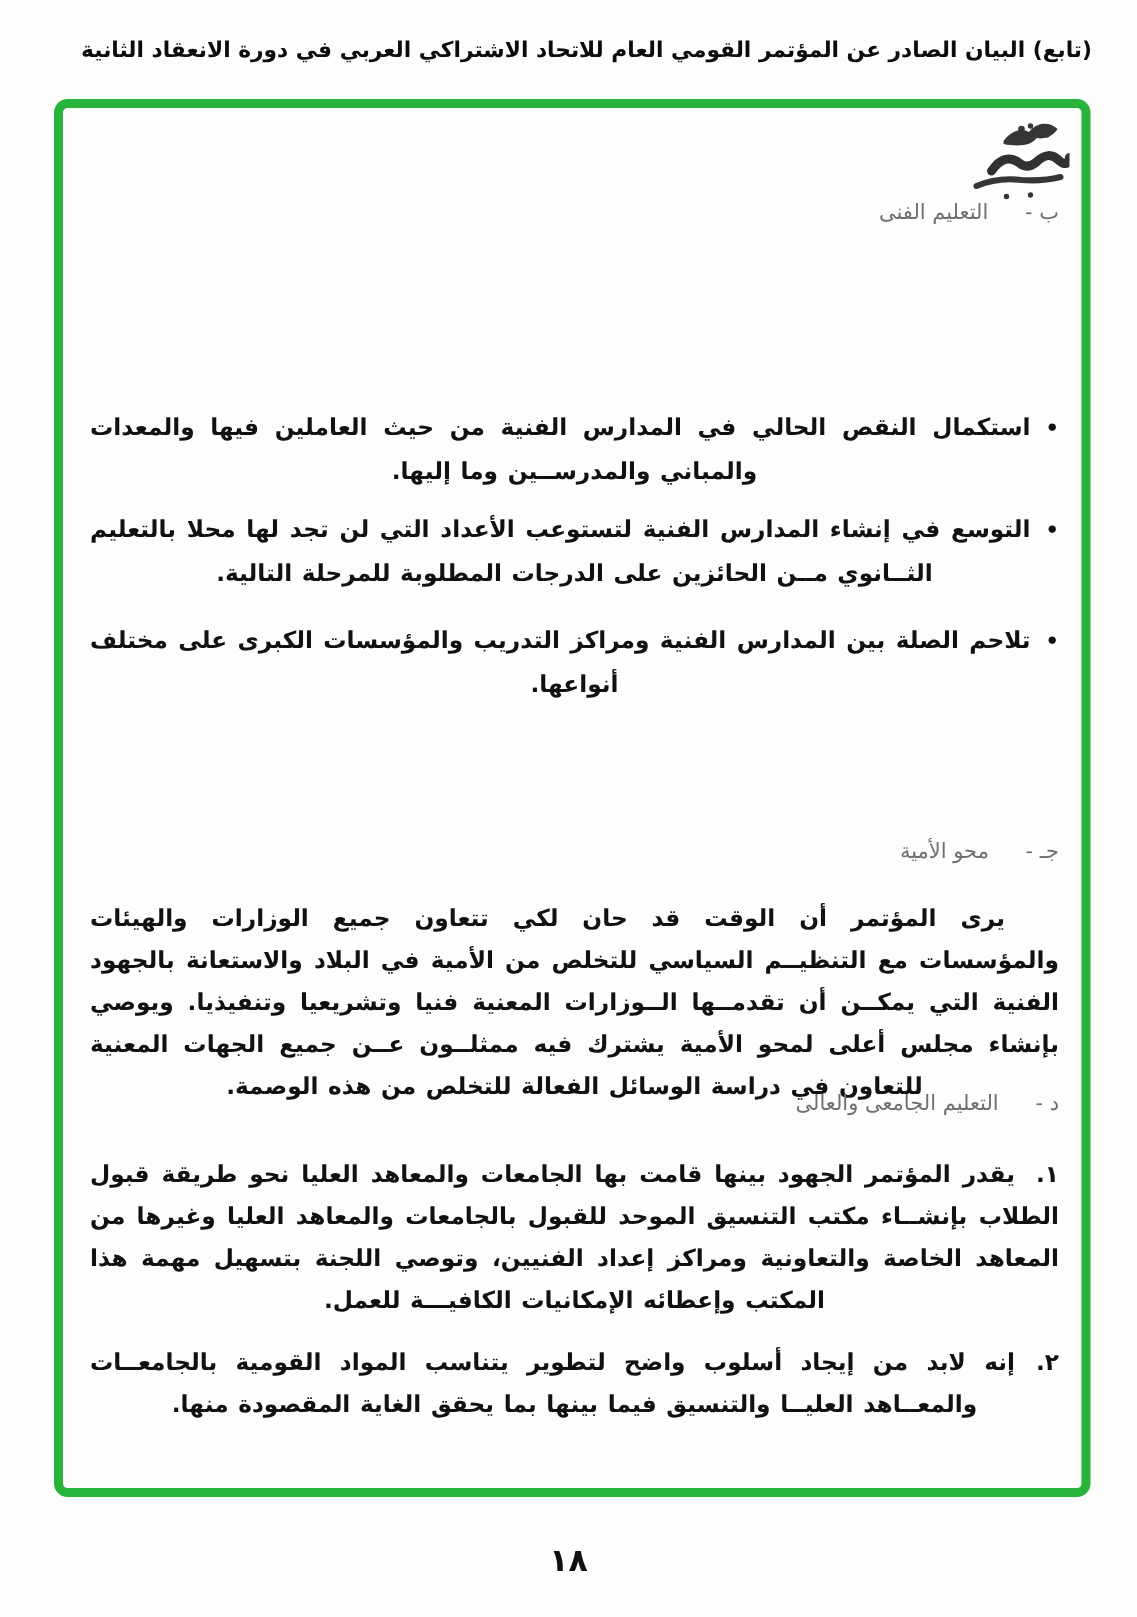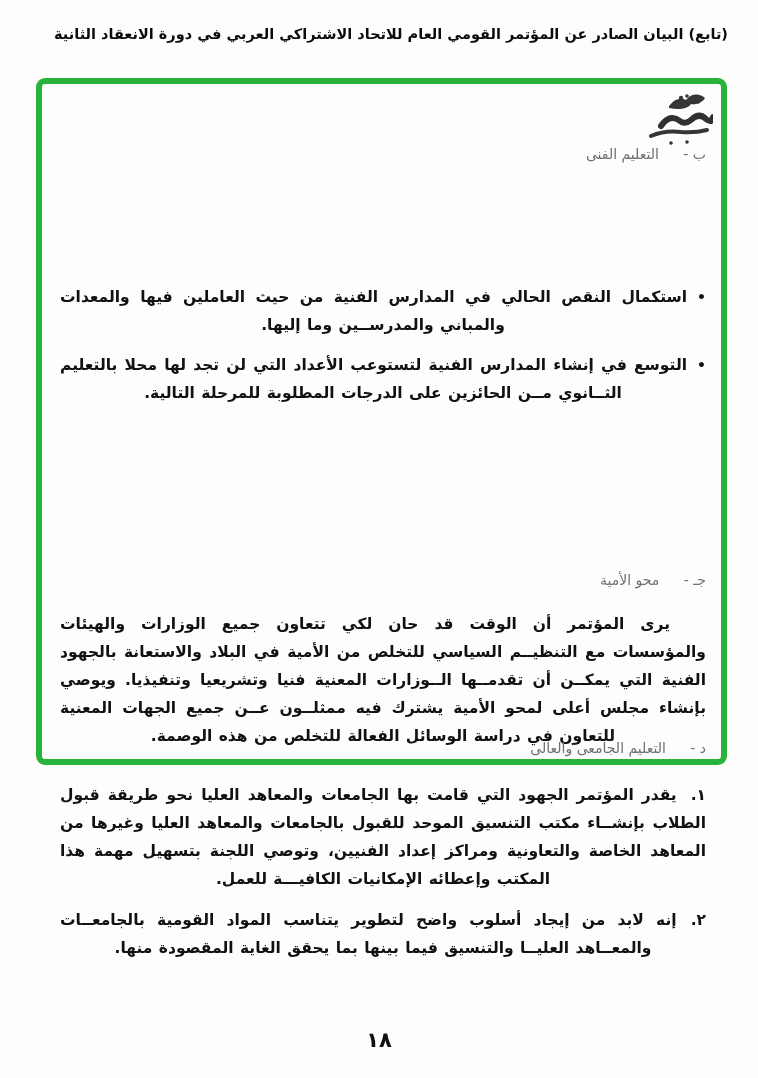--- a/index.html
+++ b/index.html
@@ -9,23 +9,23 @@
     font-family:"DejaVu Sans", sans-serif;
     background:#fdfdfb;
   }
   .header {
     position:absolute; top:26px; left:30px; right:30px;
     direction:rtl; text-align:right;
     font-weight:bold; font-size:14.5px; color:#0c0c0c;
     letter-spacing:0.2px;
   }
   .frame {
-    position:absolute; left:36px; top:66px; width:691px; height:687px;
+    position:absolute; left:36px; top:66px; width:691px; height:932px;
     border:6px solid #28b43b; border-radius:9px;
-    direction:rtl; background:transparent;margin-top:12px;
+    direction:rtl; background:transparent;
   }
   .emblem {
     position:absolute; top:8px; right:8px; width:72px; height:56px;
     opacity:0.88;
   }
   .blk { position:absolute; right:15px; left:18px; }
   .sec {
     color:#6f6f6f; font-size:14px; font-weight:400;
     direction:rtl; text-align:right;
   }
@@ -77,36 +77,39 @@
 
 
     <div class="blk para" style="top:199px">
       <span class="blt">•</span><span>استكمال النقص الحالي في المدارس الفنية من حيث العاملين فيها والمعدات والمباني والمدرســين وما إليها.</span>
     </div>
 
     <div class="blk para" style="top:267px">
       <span class="blt">•</span><span>التوسع في إنشاء المدارس الفنية لتستوعب الأعداد التي لن تجد لها محلا بالتعليم الثــانوي مــن الحائزين على الدرجات المطلوبة للمرحلة التالية.</span>
     </div>
 
+    <div class="blk para" style="top:341px">
+      <span class="blt">•</span><span>تلاحم الصلة بين المدارس الفنية ومراكز التدريب والمؤسسات الكبرى على مختلف أنواعها.</span>
+    </div>
 
 
     <div class="blk sec" style="top:488px">
       <span class="lbl">جـ -</span>
       <span class="ttl">محو الأمية</span>
     </div>
 
     <p class="blk para indent" style="top:526px">يرى المؤتمر أن الوقت قد حان لكي تتعاون جميع الوزارات والهيئات والمؤسسات مع التنظيــم السياسي للتخلص من الأمية في البلاد والاستعانة بالجهود الفنية التي يمكــن أن تقدمــها الــوزارات المعنية فنيا وتشريعيا وتنفيذيا. ويوصي بإنشاء مجلس أعلى لمحو الأمية يشترك فيه ممثلــون عــن جميع الجهات المعنية للتعاون في دراسة الوسائل الفعالة للتخلص من هذه الوصمة.</p>
 
     <div class="blk sec" style="top:656px">
       <span class="lbl">د -</span>
       <span class="ttl">التعليم الجامعى والعالى</span>
     </div>
 
     <div class="blk para" style="top:697px">
-      <span class="num">١.</span><span>يقدر المؤتمر الجهود التي قامت بها الجامعات والمعاهد العليا نحو طريقة قبول الطلاب بإنشــاء مكتب التنسيق الموحد للقبول بالجامعات والمعاهد العليا وغيرها من المعاهد الخاصة والتعاونية ومراكز إعداد الفنيين، وتوصي اللجنة بتسهيل مهمة هذا المكتب وإعطائه الإمكانيات الكافيـــة للعمل.</span>
+      <span class="num">١.</span><span>يقدر المؤتمر الجهود بينها قامت بها الجامعات والمعاهد العليا نحو طريقة قبول الطلاب بإنشــاء مكتب التنسيق الموحد للقبول بالجامعات والمعاهد العليا وغيرها من المعاهد الخاصة والتعاونية ومراكز إعداد الفنيين، وتوصي اللجنة بتسهيل مهمة هذا المكتب وإعطائه الإمكانيات الكافيـــة للعمل.</span>
     </div>
 
     <div class="blk para" style="top:822px">
       <span class="num">٢.</span><span>إنه لابد من إيجاد أسلوب واضح لتطوير يتناسب المواد القومية بالجامعــات والمعــاهد العليــا والتنسيق فيما بينها بما يحقق الغاية المقصودة منها.</span>
     </div>
 
   </div>
 
   <div class="pagenum">١٨</div>
 

